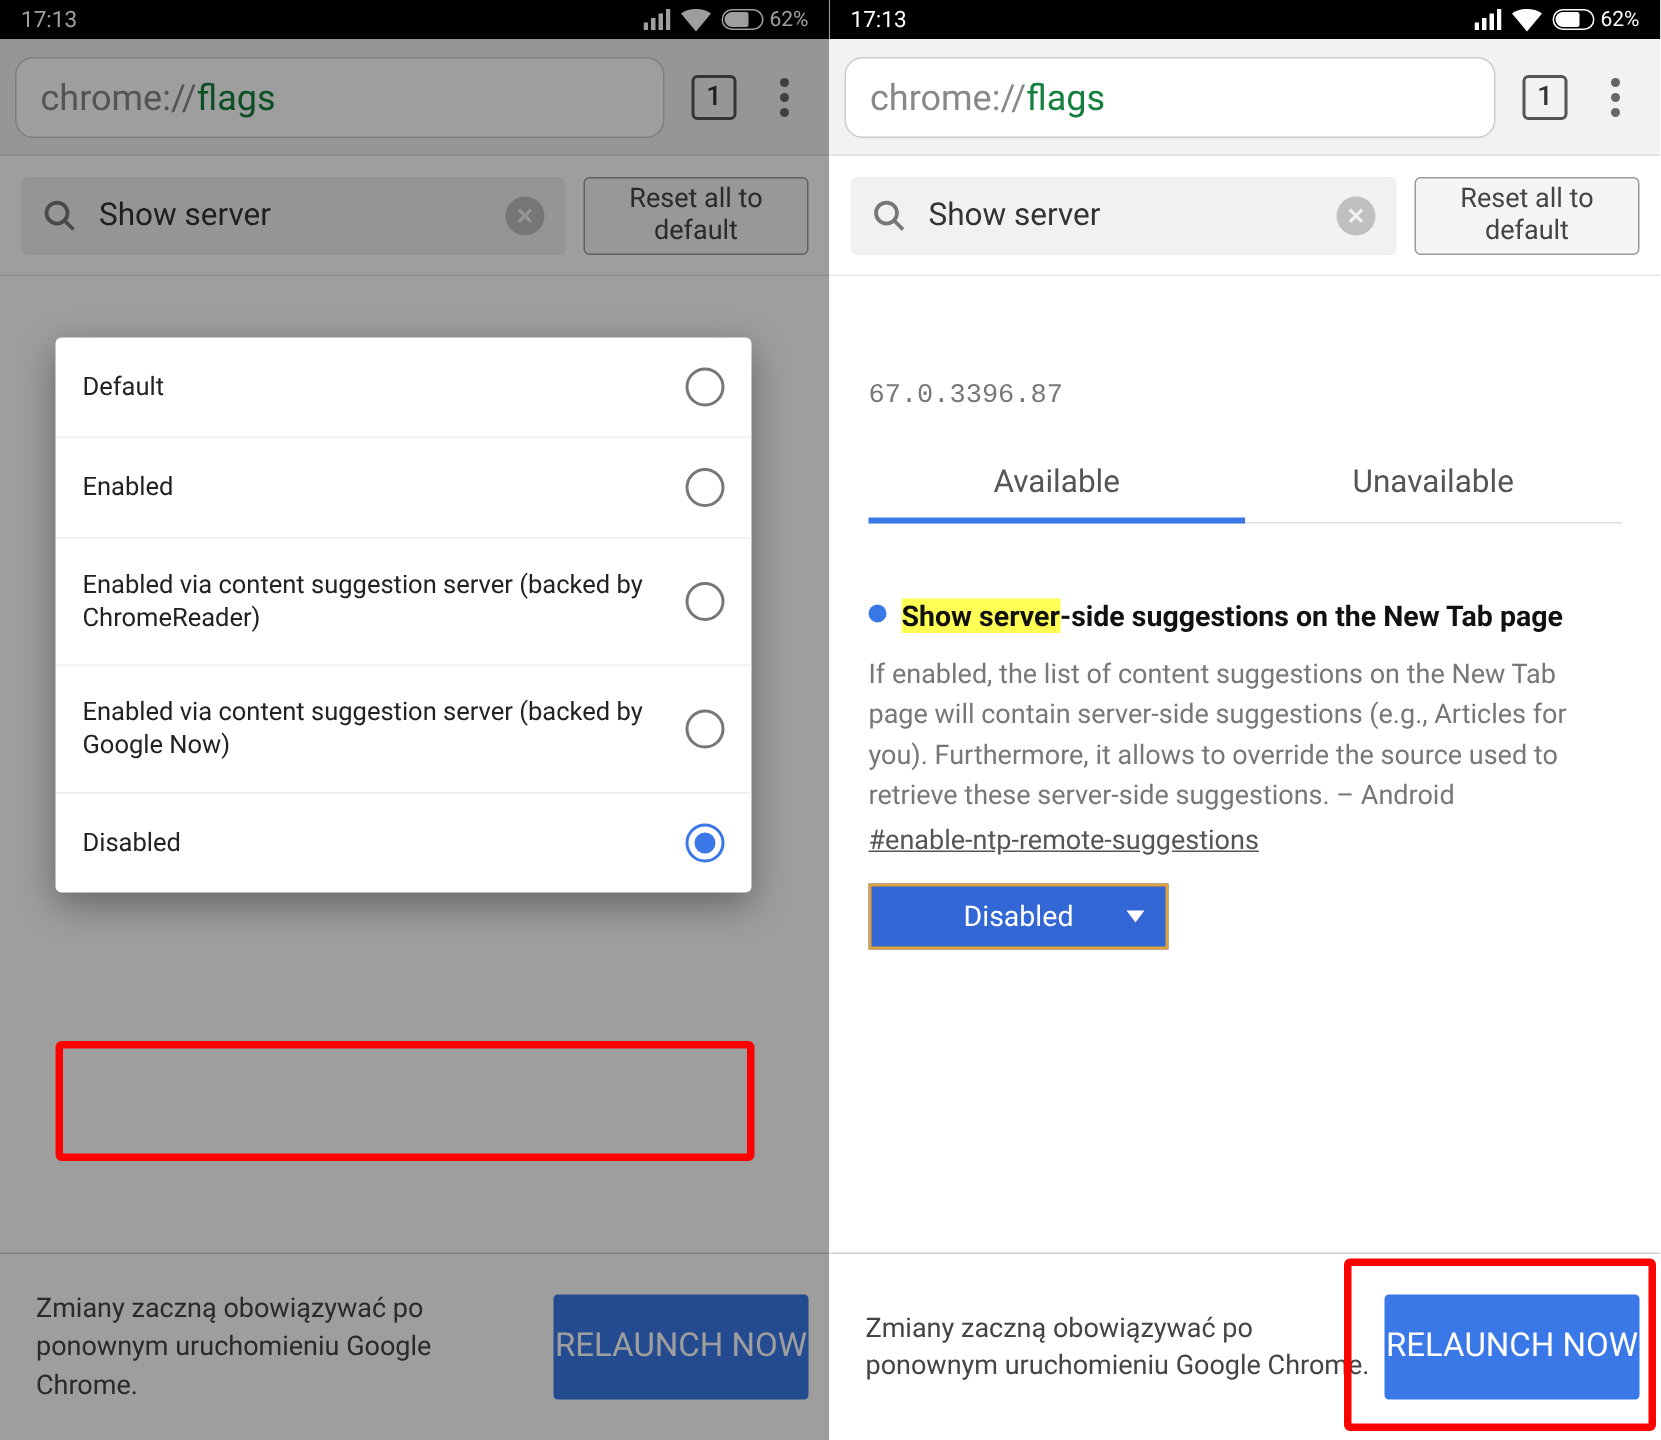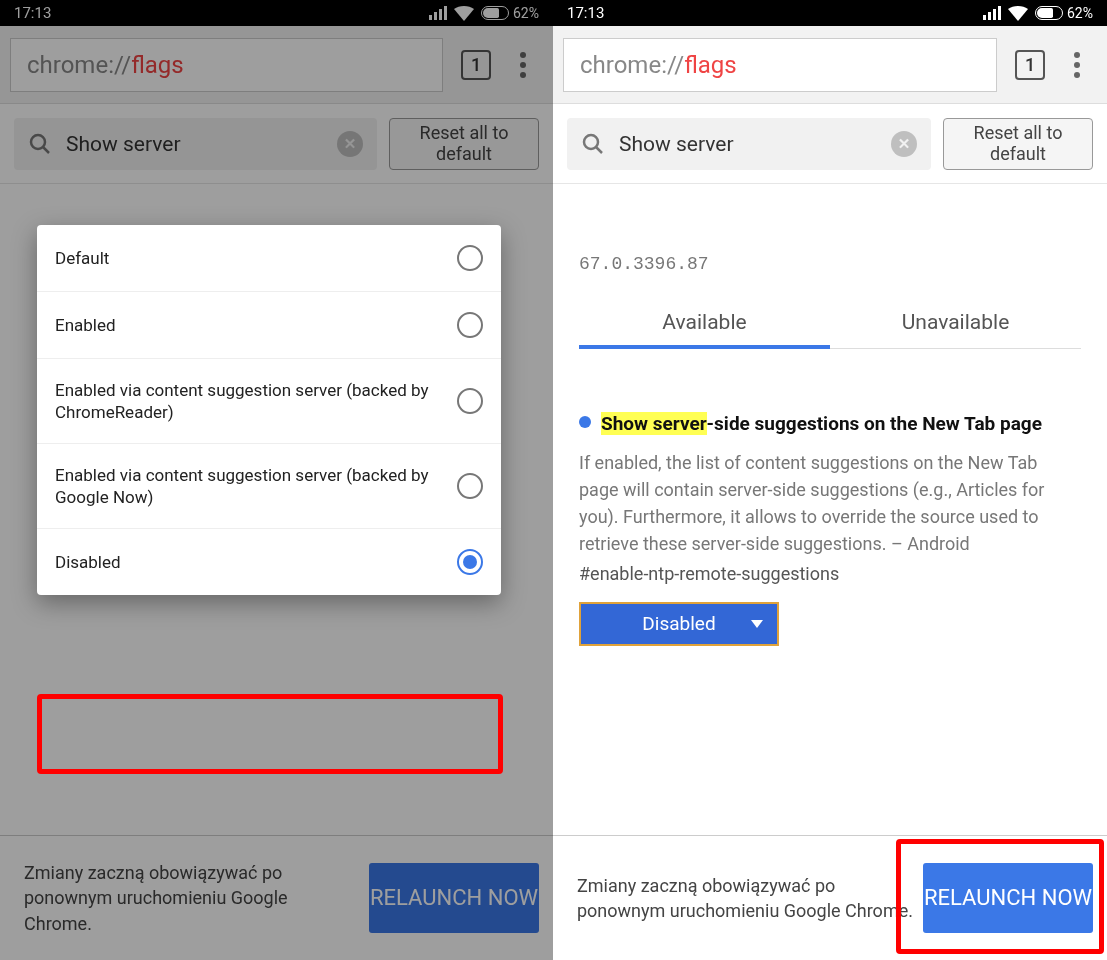--- a/index.html
+++ b/index.html
@@ -14,23 +14,23 @@
   .status-spacer { flex: 1; }
   .status-icons { display: flex; align-items: center; gap: 7px; }
   .signal-icon, .wifi-icon { display: inline-flex; }
   .battery-wrap { display: flex; align-items: center; gap: 4px; }
   .battery-shell { width: 28px; height: 14px; border: 1.5px solid #fff; border-radius: 8px; position: relative; display: flex; align-items: center; }
   .battery-fill { position: absolute; left: 1px; top: 1px; bottom: 1px; width: 60%; background: #fff; border-radius: 6px 2px 2px 6px; }
   .battery-pct { font-size: 14px; }
 
   
   .url-bar-row { height: 78px; background: #f2f2f2; display: flex; align-items: center; padding: 0 8px 0 10px; gap: 0; border-bottom: 1px solid #ddd; }
-  .url-input { flex: 1; height: 54px; background: #fff; border: 1px solid #ccc; border-radius: 0; padding: 0 16px; font-size: 24px; color: #333; display: flex; align-items: center; }
+  .url-input { flex: 1; height: 54px; background: #fff; border: 1px solid #ccc; border-radius: 12px; padding: 0 16px; font-size: 24px; color: #333; display: flex; align-items: center; }
   .url-scheme { color: #888; }
-  .url-path { color: #ef4444; }
+  .url-path { color: #15803d; }
   .tab-count { width: 30px; height: 30px; border: 2.5px solid #555; border-radius: 4px; display: flex; align-items: center; justify-content: center; font-size: 18px; font-weight: 500; color: #333; margin: 0 18px; }
   .menu-dots { width: 28px; display: flex; flex-direction: column; align-items: center; gap: 4px; margin-right: 8px; }
   .menu-dots span { width: 6px; height: 6px; background: #666; border-radius: 50%; }
 
   
   .search-row { height: 80px; background: #fff; display: flex; align-items: center; padding: 0 14px; gap: 12px; border-bottom:1px solid #e6e6e6;}
   .search-box { flex: 1; height: 52px; background: #f1f1f1; border-radius: 4px; display: flex; align-items: center; padding: 0 14px; gap: 14px; }
   .search-icon svg { display:block; }
   .search-text { flex: 1; font-size: 21px; color: #333; }
   .clear-icon { width: 26px; height: 26px; background: #bfbfbf; border-radius: 50%; display: flex; align-items: center; justify-content: center; }
@@ -38,27 +38,27 @@
   .reset-btn { width: 150px; height: 52px; background: #f5f5f5; border: 1px solid #999; border-radius: 4px; display: flex; align-items: center; justify-content: center; text-align: center; font-size: 18px; color: #444; line-height: 1.15; }
 
   
   .content { padding: 70px 26px 0 26px; }
   .page-title { font-size: 36px; color: #222; font-weight: 400; margin-bottom: 40px; }
   .version { font-size: 18px; color: #777; margin-bottom: 24px; font-family: Liberation Mono, monospace; }
   .tabs { display: flex; border-bottom: 1px solid #ddd; }
   .tab { flex: 1; text-align: center; padding: 12px 0 14px; font-size: 21px; color: #555; position: relative; }
   .tab.active::after { content: ""; position: absolute; left: 0; right: 0; bottom: -1px; height: 4px; background: #3b78e7; }
 
-  .flag-block { margin-top: 61px; }
+  .flag-block { margin-top: 48px; }
   .flag-title-row { display: flex; align-items: flex-start; gap: 10px; }
   .flag-dot { width: 12px; height: 12px; background: #3b78e7; border-radius: 50%; margin-top: 6px; flex-shrink: 0; }
   .flag-title { font-size: 19px; font-weight: 700; color: #111; line-height: 1.5; }
   .hl { background: #ffff54; }
   .flag-desc { font-size: 18px; color: #777; line-height: 1.5; margin-top: 10px; }
-  .flag-anchor { font-size: 18px; color: #555; margin-top: 6px; display: inline-block; }
+  .flag-anchor { font-size: 18px; color: #555; text-decoration: underline; margin-top: 6px; display: inline-block; }
   .flag-dropdown { margin-top: 18px; width: 200px; height: 44px; background: #3367d6; border: 2px solid #e0a23a; color: #fff; display: flex; align-items: center; justify-content: center; font-size: 19px; position: relative; }
   .flag-dropdown .caret { position: absolute; right: 14px; top: 50%; transform: translateY(-50%); width: 0; height: 0; border-left: 6px solid transparent; border-right: 6px solid transparent; border-top: 8px solid #fff; }
 
   
   .footer { position: absolute; left: 0; right: 0; bottom: 0; height: 125px; border-top: 1px solid #ccc; background: #fff; display: flex; align-items: center; padding: 0 14px 0 24px; gap: 10px; }
   .footer-text { flex: 1; font-size: 18px; color: #444; line-height: 1.4; }
   .relaunch-btn { width: 170px; height: 70px; background: #3b78e7; color: #fff; font-size: 22px; display: flex; align-items: center; justify-content: center; text-align: center; border-radius: 3px; line-height: 1.3; }
   .footer-right .relaunch-btn { position: relative; }
 
   

